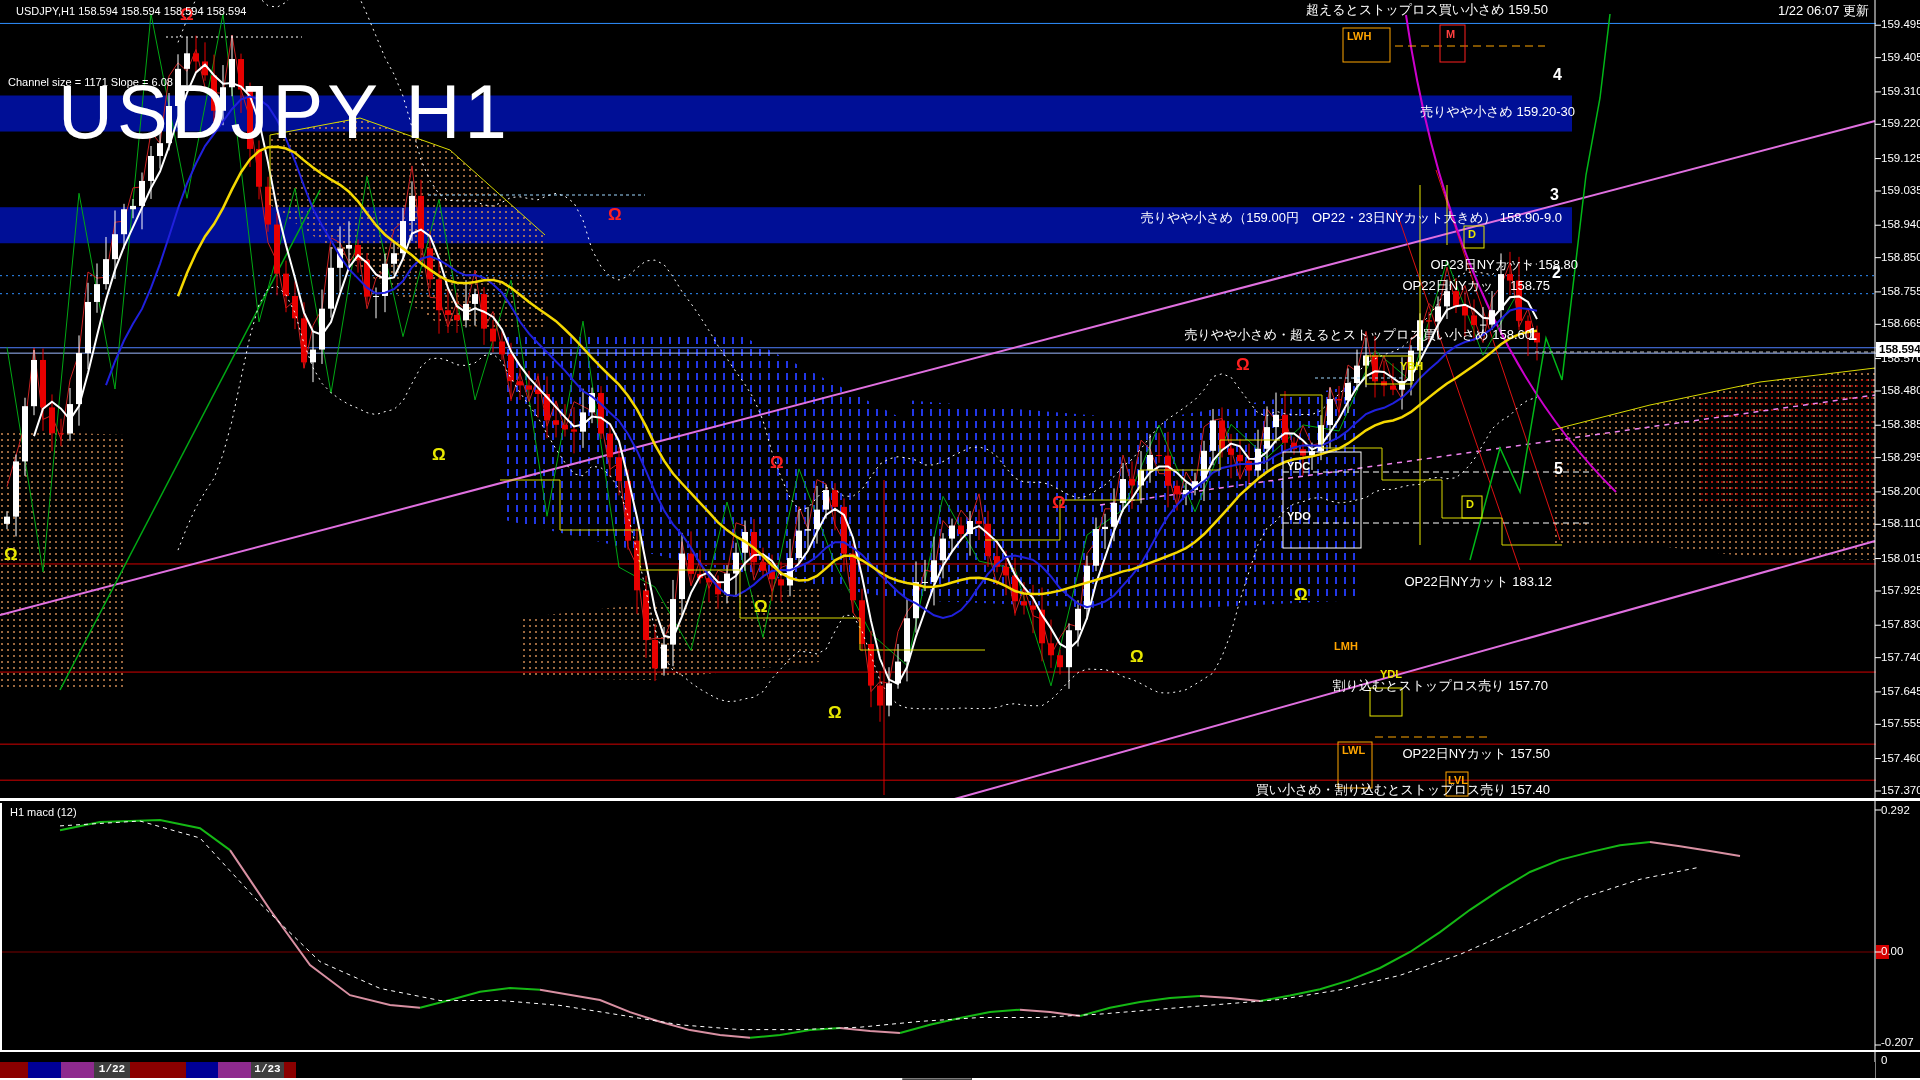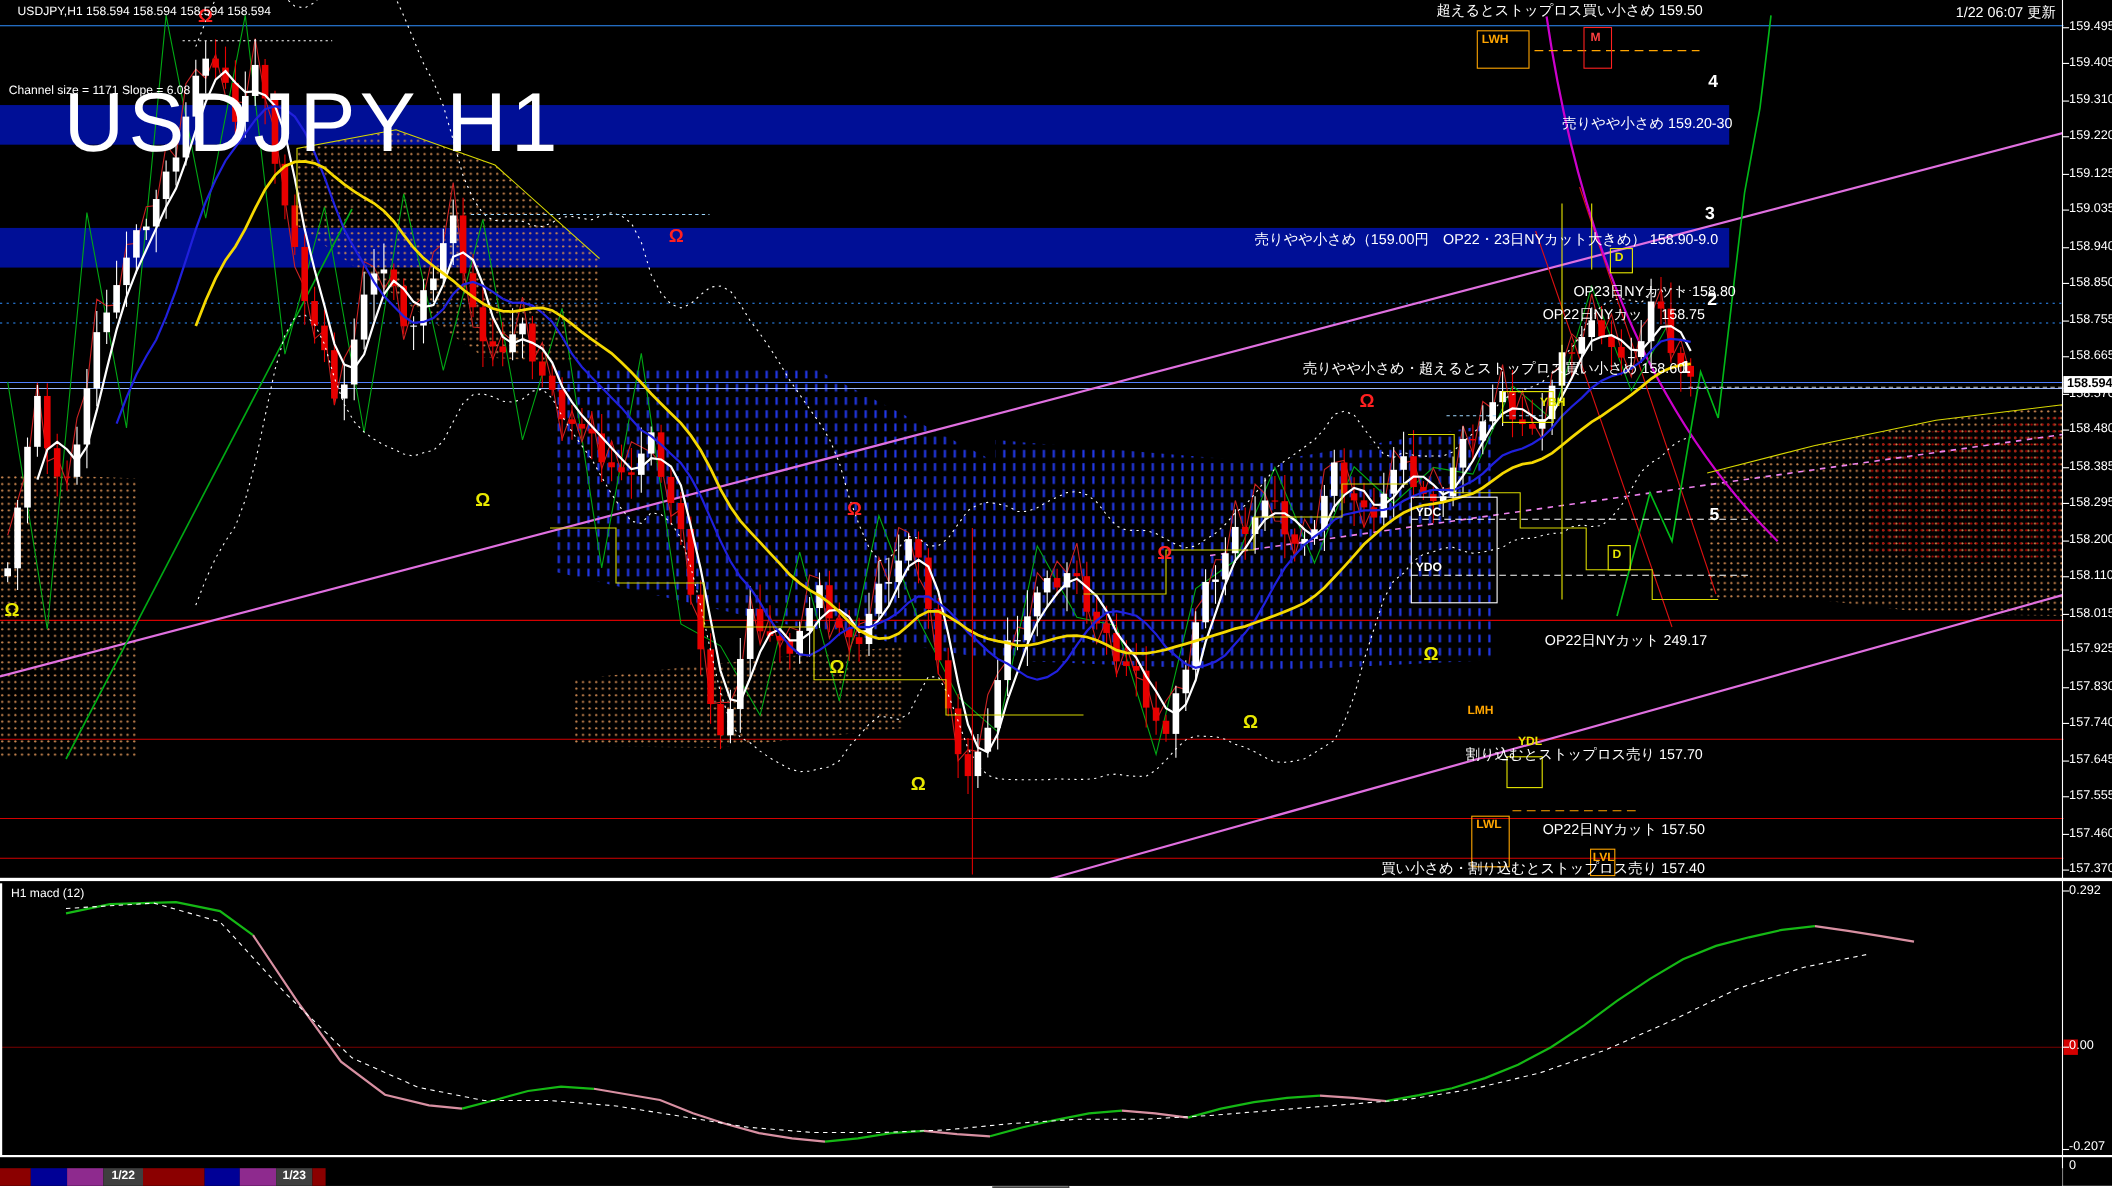--- a/index.html
+++ b/index.html
@@ -16,21 +16,21 @@
   .axlbl{color:#fff;font-size:11.5px;left:1881px;}
   .ann{color:#fff;font-size:13px;}
   .tag{font-size:11px;font-weight:bold;}
   .wnum{color:#fff;font-size:16px;font-weight:bold;}
   .omg{font-size:17px;font-weight:bold;}
   #curprice{left:1876px;color:#000;background:#fff;font-size:11.5px;font-weight:bold;
             padding:0 2px;border:1px solid #fff;}
   #macdbtn{position:absolute;left:902px;top:1064px;width:70px;height:16px;background:#7a7a7a;
            color:#00e000;font-size:11px;border:1px outset #999;padding:0;line-height:14px;}
   #sessionbar{position:absolute;left:0;top:1062px;height:16px;width:1875px;display:flex;background:#000;}
-  .seg{height:16px;position:relative;}
+  .seg{height:16px;position:relative;font-family:Liberation Mono, monospace;}
   .seg span{position:absolute;width:100%;text-align:center;color:#fff;font-size:11px;font-weight:bold;top:1px;}
 </style>
 </head>
 <body>
 
 <div id="app">
   <svg id="chart" width="1920" height="1080">
     <defs>
       <pattern id="pOrange" width="6" height="6" patternUnits="userSpaceOnUse">
           <circle cx="2" cy="2" r="1" fill="#cf8a52"></circle>
@@ -537,21 +537,21 @@
       <div class="ov axlbl" style="left: 1881px; top: 684.892px;">157.645</div>
       <div class="ov axlbl" style="left: 1881px; top: 717.324px;">157.555</div>
       <div class="ov axlbl" style="left: 1881px; top: 751.559px;">157.460</div>
       <div class="ov axlbl" style="left: 1881px; top: 783.991px;">157.370</div>
       <div class="ov ann ra" style="left: 1548px; top: 3px;">超えるとストップロス買い小さめ 159.50</div>
       <div class="ov ann ra" style="left: 1575px; top: 105px;">売りやや小さめ 159.20-30</div>
       <div class="ov ann ra" style="left: 1562px; top: 211px;">売りやや小さめ（159.00円　OP22・23日NYカット大きめ） 158.90-9.0</div>
       <div class="ov ann ra" style="left: 1552px; top: 258px; margin-left: 26px;">OP23日NYカット 158.80</div>
       <div class="ov ann ra" style="left: 1550px; top: 279px;">OP22日NYカット 158.75</div>
       <div class="ov ann ra" style="left: 1532px; top: 328px;">売りやや小さめ・超えるとストップロス買い小さめ 158.60</div>
-      <div class="ov ann ra" style="left: 1552px; top: 575px;">OP22日NYカット 249.17</div>
+      <div class="ov ann ra" style="left: 1552px; top: 575px;">OP22日NYカット 183.12</div>
       <div class="ov ann ra" style="left: 1548px; top: 679px;">割り込むとストップロス売り 157.70</div>
       <div class="ov ann ra" style="left: 1550px; top: 747px;">OP22日NYカット 157.50</div>
       <div class="ov ann ra" style="left: 1550px; top: 783px;">買い小さめ・割り込むとストップロス売り 157.40</div>
       <div class="ov tag" style="left: 1347px; top: 30px; color: rgb(255, 165, 0);">LWH</div>
       <div class="ov tag" style="left: 1446px; top: 28px; color: rgb(255, 64, 64);">M</div>
       <div class="ov tag" style="left: 1372px; top: 360px; color: rgb(232, 232, 0); margin-left: 28px;">YBH</div>
       <div class="ov tag" style="left: 1468px; top: 228px; color: rgb(232, 232, 0);">D</div>
       <div class="ov tag" style="left: 1466px; top: 498px; color: rgb(232, 232, 0);">D</div>
       <div class="ov tag" style="left: 1287px; top: 460px; color: rgb(255, 255, 255);">YDC</div>
       <div class="ov tag" style="left: 1287px; top: 510px; color: rgb(255, 255, 255);">YDO</div>

